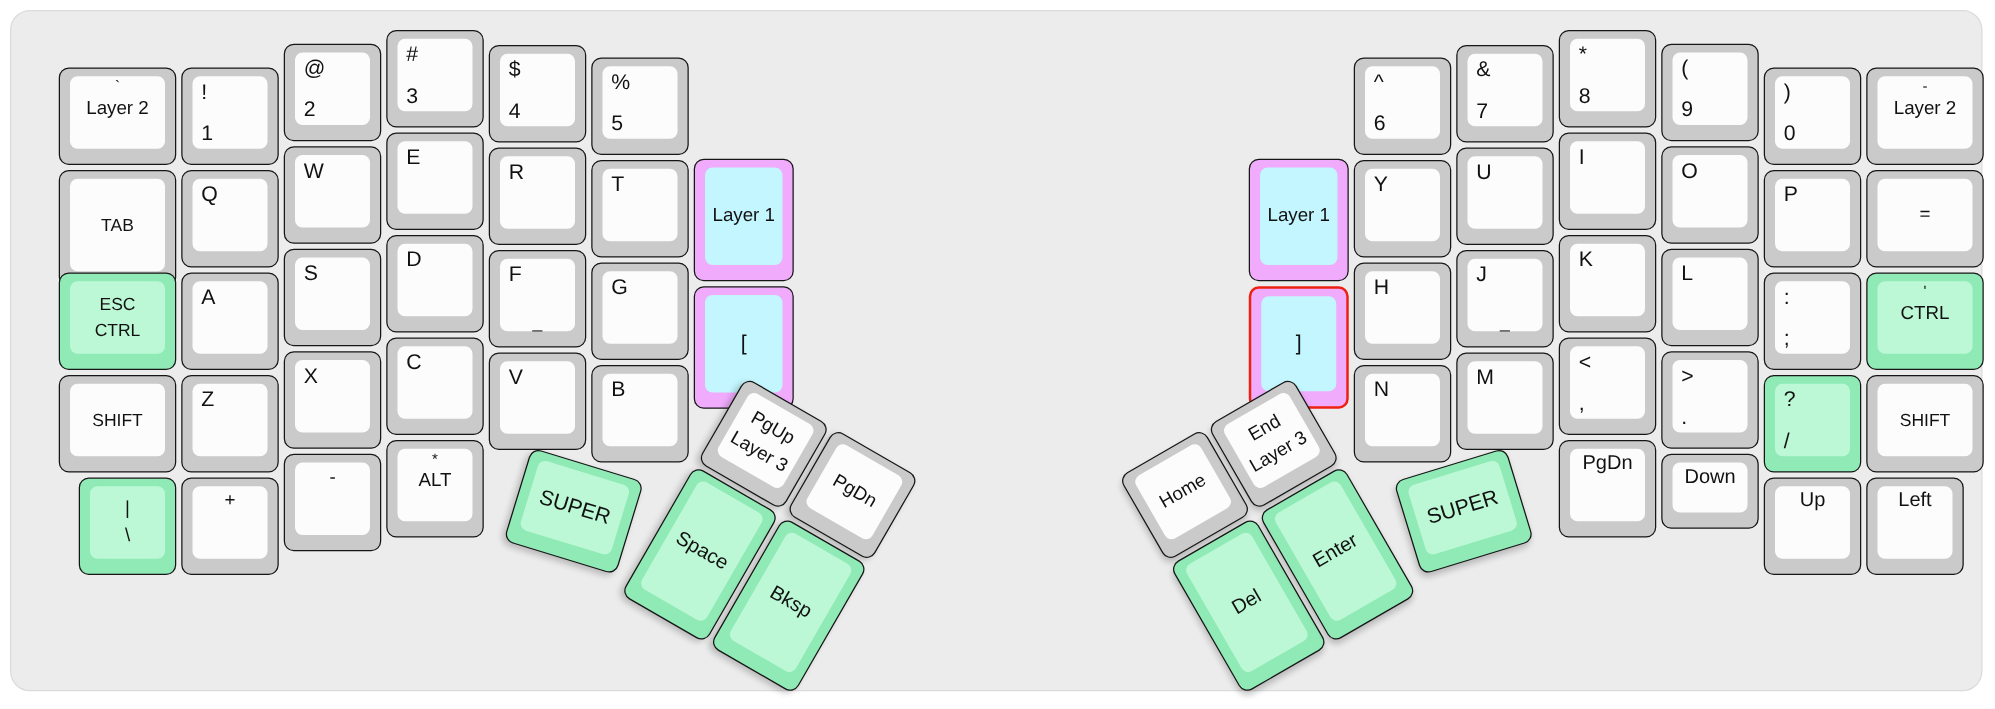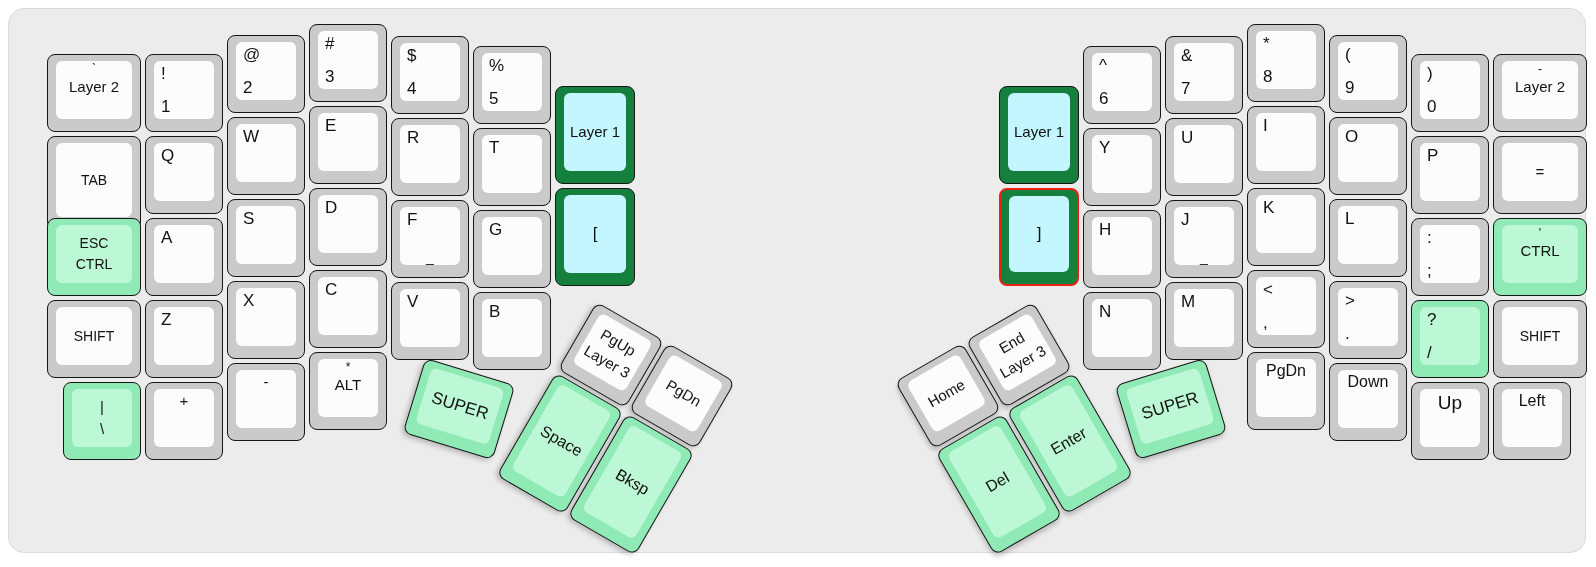--- a/index.html
+++ b/index.html
@@ -15,21 +15,21 @@
     box-sizing:border-box;
   }
   .key{
     position:absolute;box-sizing:border-box;
     border:1.5px solid #161616;border-radius:8px;
   }
   .key-white{background:#cacaca;}
   .key-white .face{background:#fcfcfc;}
   .key-green{background:#8feab6;}
   .key-green .face{background:#bdf8d6;}
-  .key-blue{background:#15803d;}
+  .key-blue{background:#f0abfc;margin-top:41px;}
   .key-blue .face{background:#c3f6fe;}
   .key-alert{border-color:#ee2011;border-width:2px;}
   .key-rot{box-shadow:-2px 3px 5px rgba(0,0,0,0.22);}
   .face{
     position:absolute;left:8px;right:8px;top:6px;bottom:12px;
     border-radius:6px;
   }
   .labels{position:absolute;line-height:1.15;}
   .a-tl{
     left:15px;top:9px;right:6px;bottom:6px;
@@ -396,21 +396,21 @@
         <span class="line">L</span>
       </div>
     </div>
     <div class="key key-white" style="left: 1320px; top: 272px; width: 78px; height: 78px;">
       <div class="face"></div>
       <div class="labels a-tl">
         <span class="line">&gt;</span>
         <span class="line">.</span>
       </div>
     </div>
-    <div class="key key-white" style="left: 1320px; top: 354px; width: 78px; height: 78px;">
+    <div class="key key-white" style="left: 1320px; top: 354px; width: 78px; height: 60px;">
       <div class="face"></div>
       <div class="labels a-tc" style="font-size: 16px;">
         <span class="line">Down</span>
       </div>
     </div>
     <div class="key key-white" style="left: 1402px; top: 45px; width: 78px; height: 78px;">
       <div class="face"></div>
       <div class="labels a-tl">
         <span class="line">)</span>
         <span class="line">0</span>
@@ -431,21 +431,21 @@
     </div>
     <div class="key key-green" style="left: 1402px; top: 291px; width: 78px; height: 78px;">
       <div class="face"></div>
       <div class="labels a-tl">
         <span class="line">?</span>
         <span class="line">/</span>
       </div>
     </div>
     <div class="key key-white" style="left: 1402px; top: 373px; width: 78px; height: 78px;">
       <div class="face"></div>
-      <div class="labels a-tc" style="font-size: 19px;">
+      <div class="labels a-tc" style="font-size: 16px;">
         <span class="line">Up</span>
       </div>
     </div>
     <div class="key key-white" style="left: 1484px; top: 45px; width: 94px; height: 78px;">
       <div class="face"></div>
       <div class="labels a-csm">
         <span class="line sm">-</span>
         <span class="line">Layer 2</span>
       </div>
     </div>

